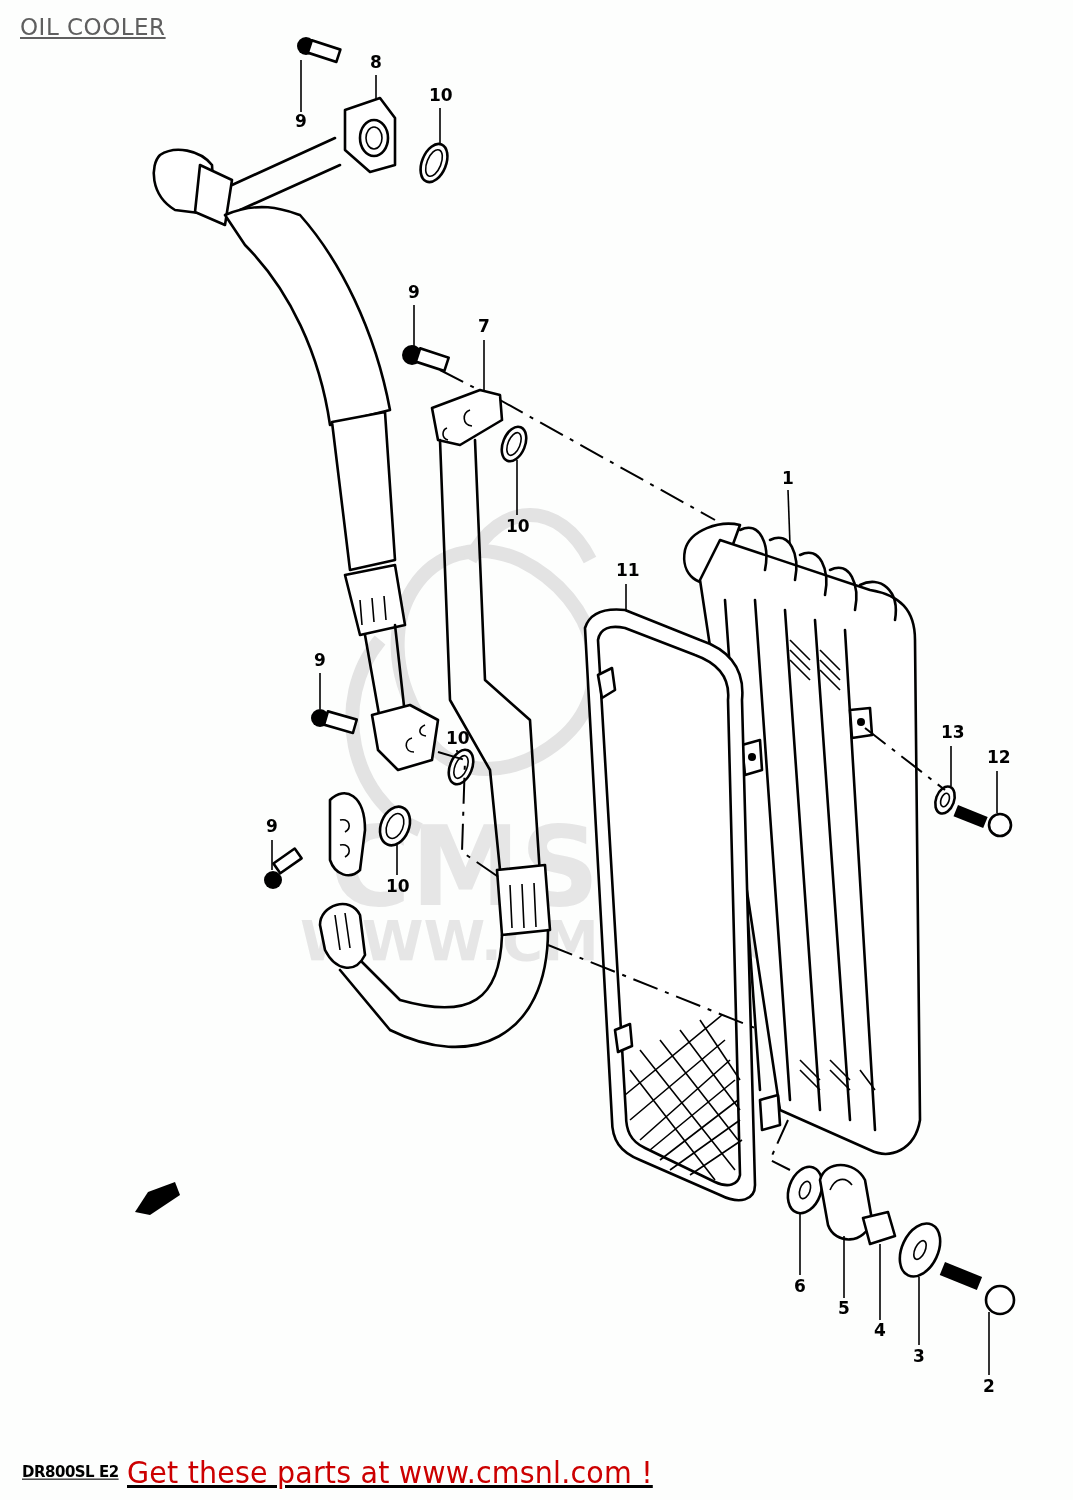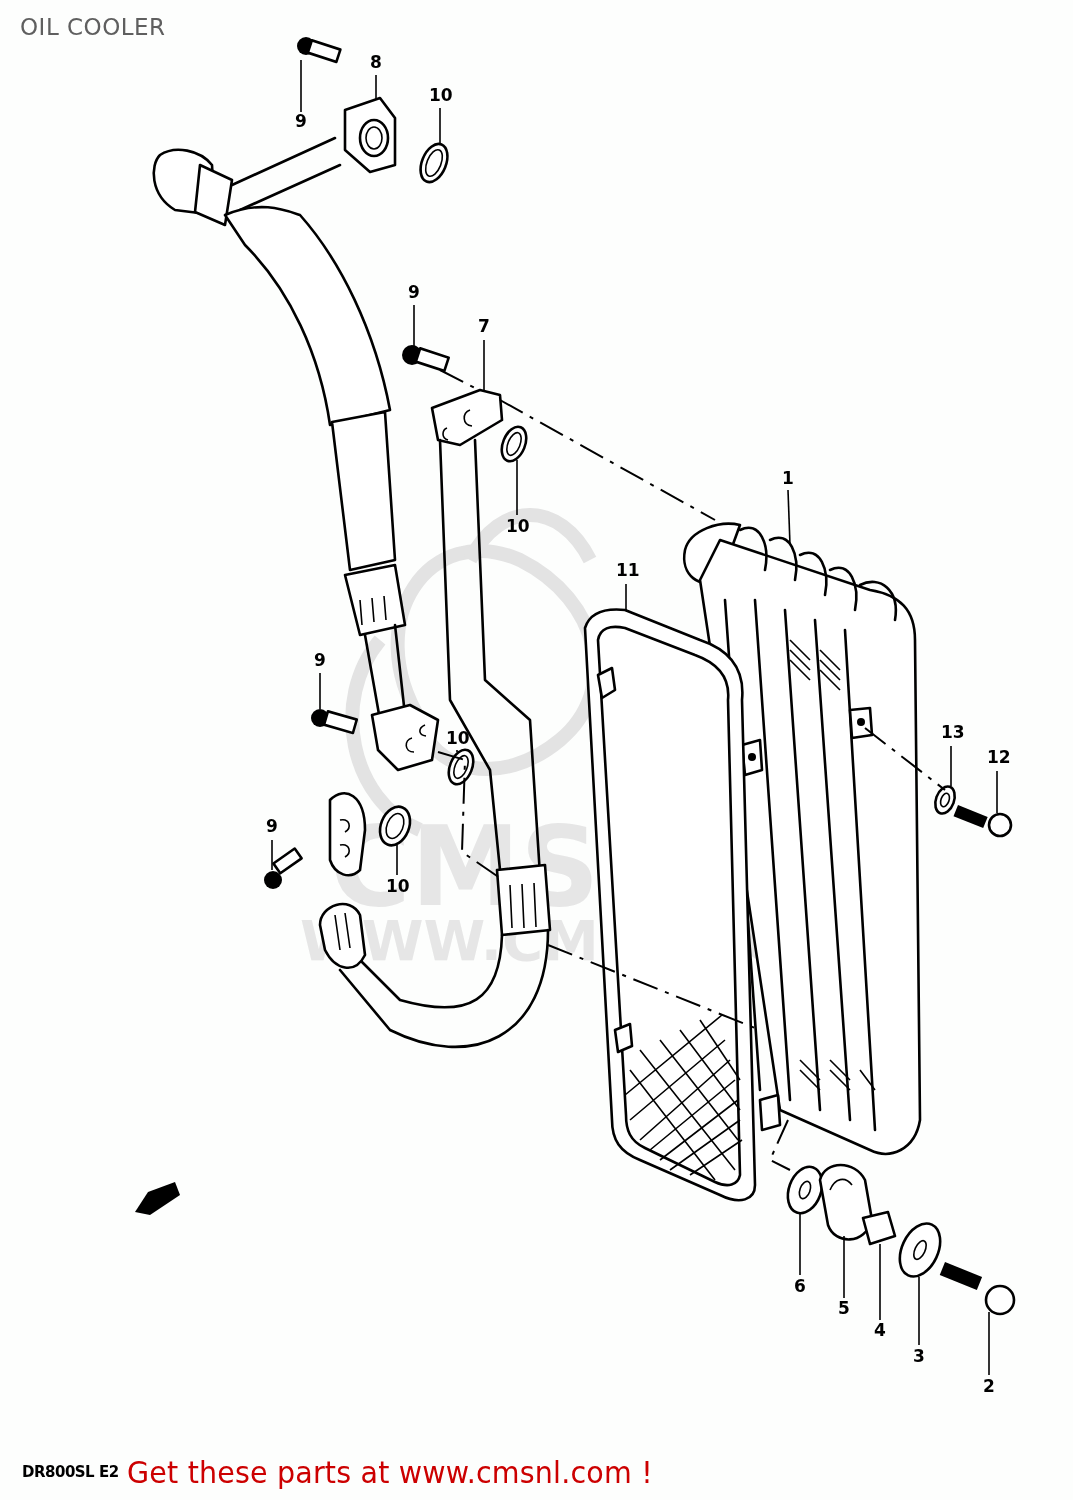--- a/index.html
+++ b/index.html
@@ -1,21 +1,21 @@
 <!DOCTYPE html>
 <html><head>
 <meta charset="utf-8">
 <style>
   html, body { margin: 0; padding: 0; background: #fdfefd; }
   body { width: 1073px; height: 1500px; position: relative; overflow: hidden;
          font-family: "Liberation Sans", sans-serif; }
   .page-title { position: absolute; left: 20px; top: 14px; font-size: 23px;
-                color: #5f5f5f; letter-spacing: 0.5px; font-family: "DejaVu Sans", sans-serif; }
+                color: #5f5f5f; letter-spacing: 0.5px; font-family: "DejaVu Sans", sans-serif; text-decoration: underline; }
   .diagram { position: absolute; left: 0; top: 0; width: 1073px; height: 1500px; }
-  .footer { position: absolute; left: 22px; top: 1450px; height: 44px; display: flex; align-items: center; }
+  .footer { position: absolute; left: 22px; top: 1450px; height: 44px; display: flex; align-items: center; text-decoration: underline; }
   .model-code { font-family: "DejaVu Sans", sans-serif; font-weight: bold; font-size: 15px;
                 color: #000; letter-spacing: -0.5px; margin-right: 8px; transform: scaleY(1.1); }
   .cta-link { font-family: "DejaVu Sans", sans-serif; font-size: 31px; color: #cc0000;
               text-decoration: none; letter-spacing: 0.2px; transform: scaleX(0.92); transform-origin: left center; display:inline-block; }
   .callout-text { font-family: "DejaVu Sans", sans-serif; font-weight: bold; font-size: 17px; fill: #000; }
   .ln { stroke: #000; stroke-width: 2.6; fill: none; stroke-linecap: round; stroke-linejoin: round; }
   .lnf { stroke: #000; stroke-width: 2.6; fill: #fff; stroke-linejoin: round; }
   .thin { stroke: #000; stroke-width: 1.6; fill: none; }
   .dash { stroke: #000; stroke-width: 2; fill: none; stroke-dasharray: 26 8 4 8; }
   .wm { fill: none; stroke: #e3e3e3; stroke-width: 14; }

